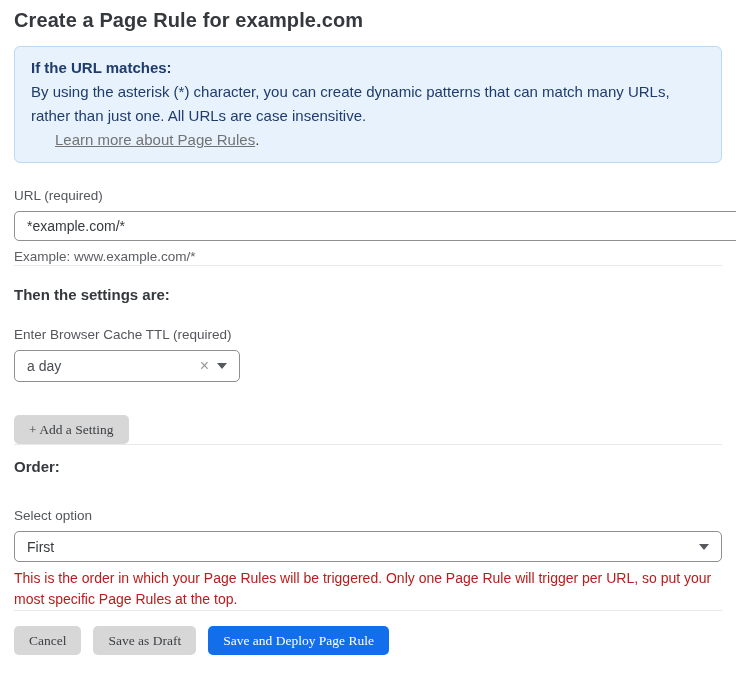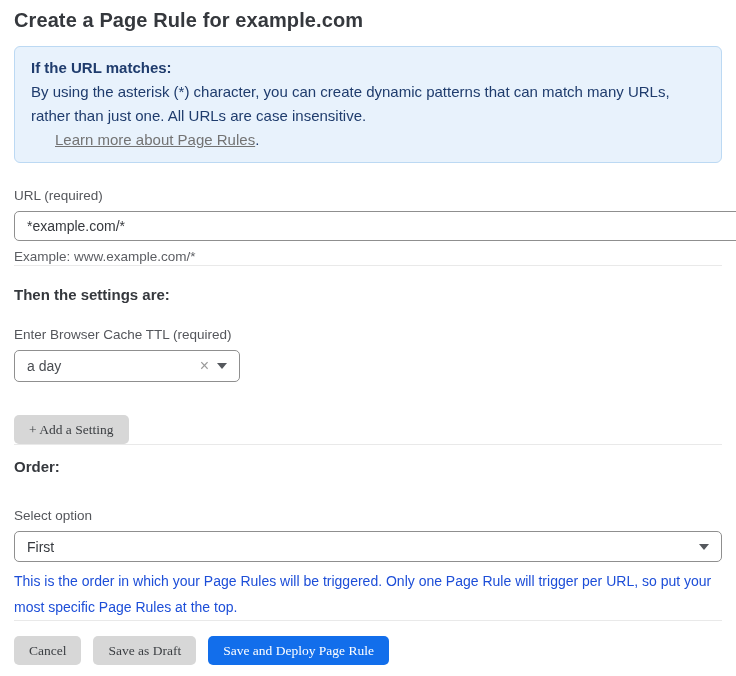--- a/index.html
+++ b/index.html
@@ -149,22 +149,22 @@
     display: flex;
     align-items: center;
     background: #fff;
     cursor: pointer;
   }
   .order-select .dropdown-value { color: #36393e; }
   .order-caret-wrap { padding-right: 12px; display: flex; align-items: center; }
   .order-helper {
     margin-top: 6px;
     font-size: 14px;
-    line-height: 26px;
-    color: #1d4ed8;
+    line-height: 21px;
+    color: #b91c1c;
     width: 712px;
   }
   .divider-3 { margin-top: 20px; }
   .footer-row { margin-top: 15px; display: flex; gap: 12px; }
 </style>
 </head>
 <body>
 
 
 

